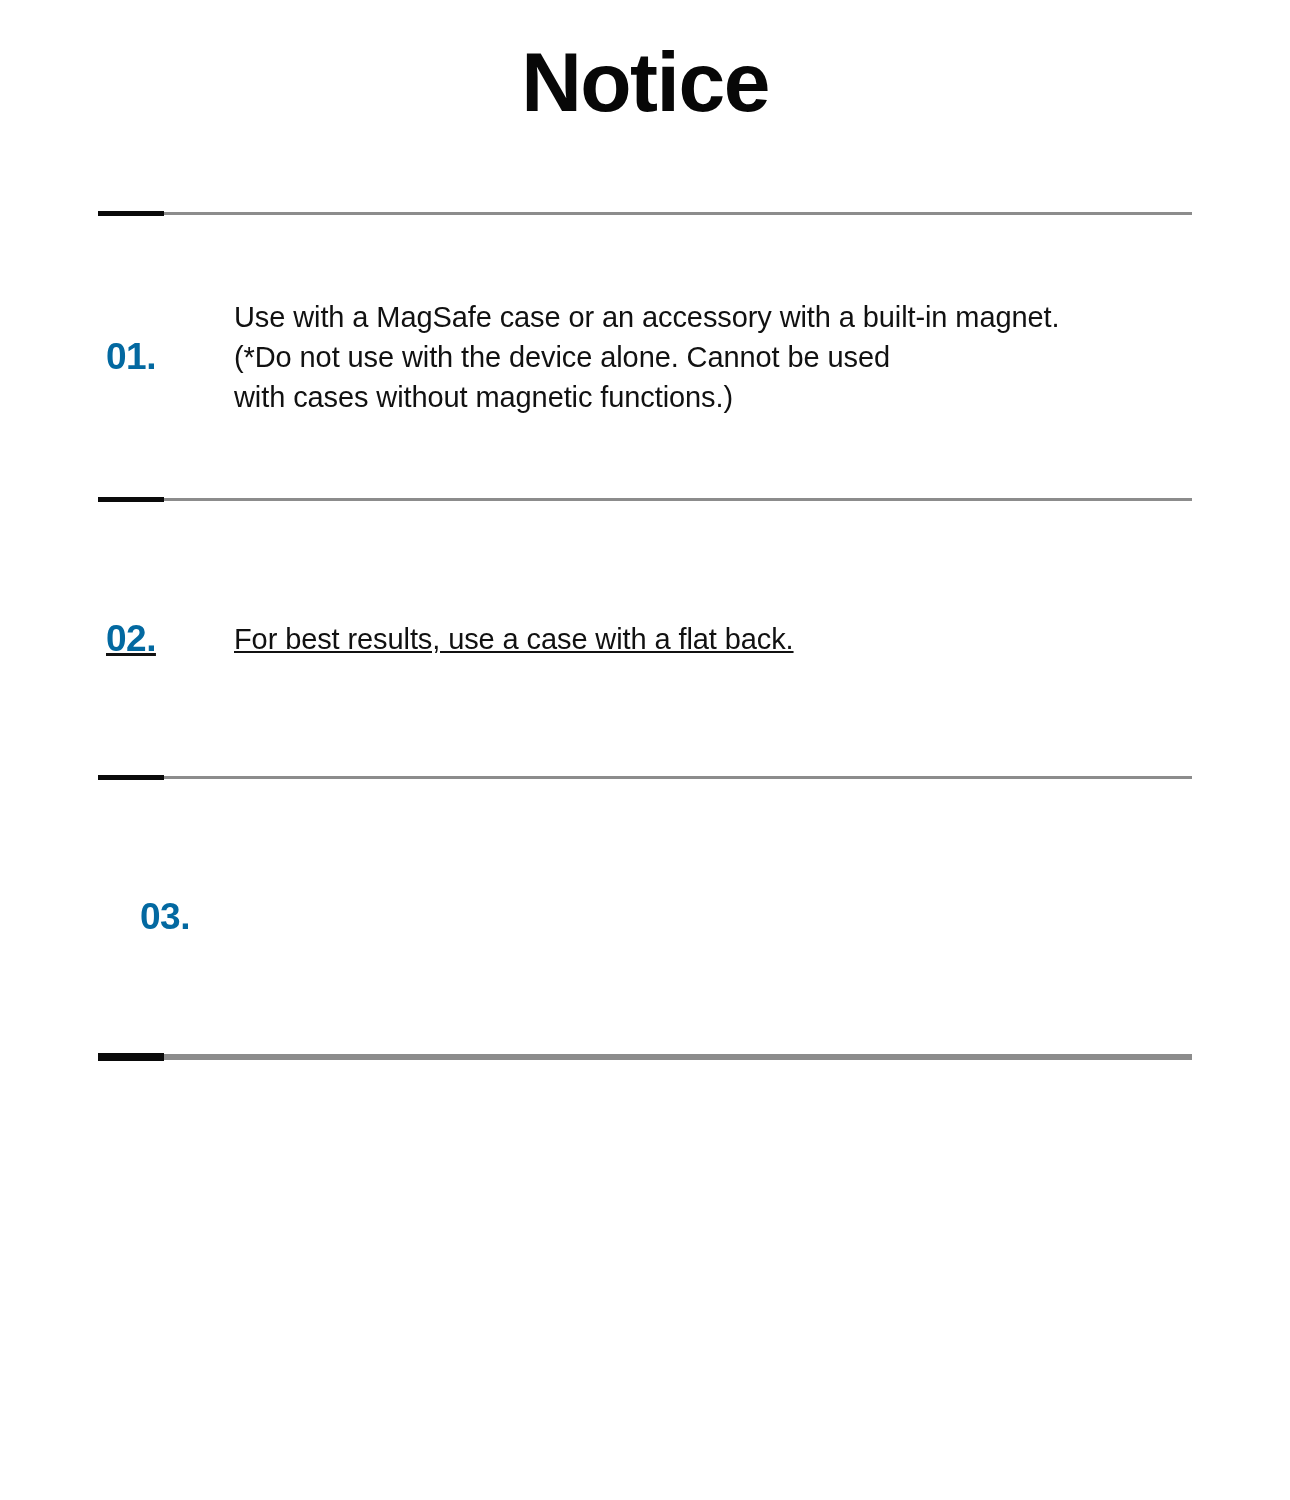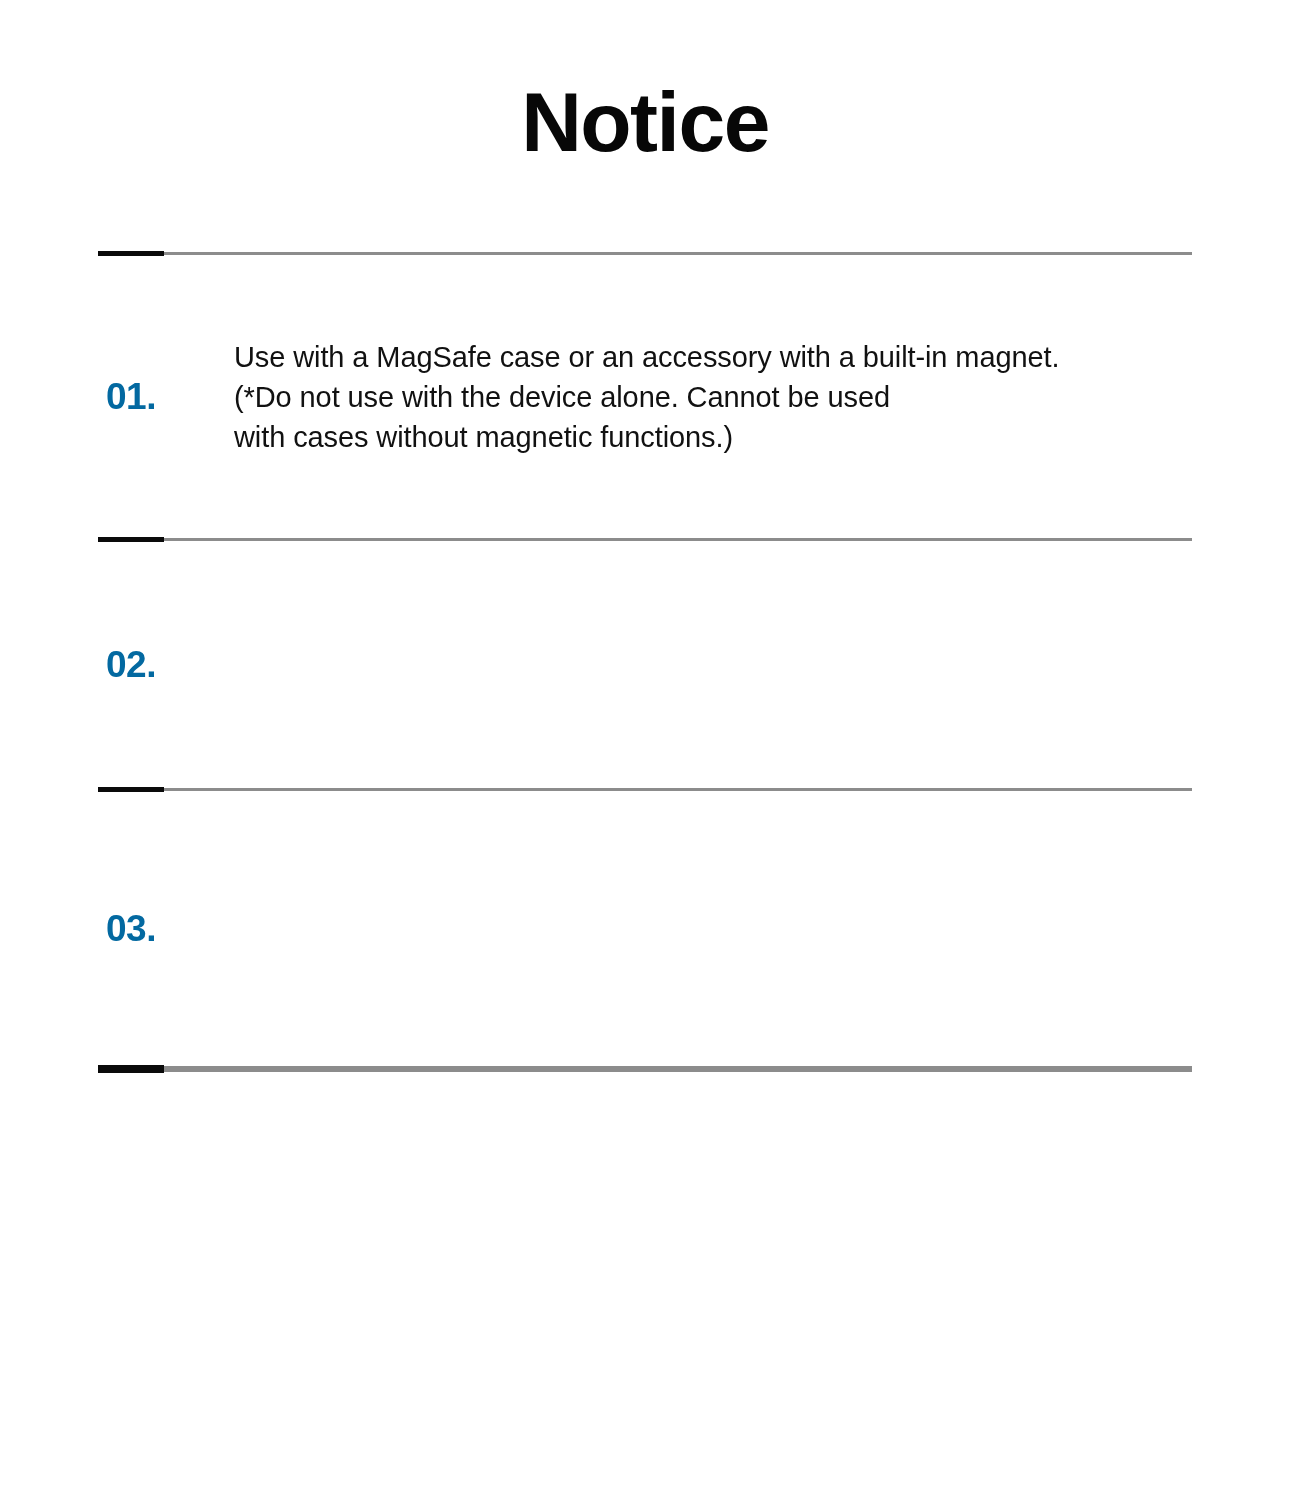--- a/index.html
+++ b/index.html
@@ -19,21 +19,21 @@
     width: 1290px;
     height: 1500px;
     box-sizing: border-box;
   }
   .title {
     text-align: center;
     font-size: 84px;
     font-weight: bold;
     letter-spacing: -1.5px;
     line-height: 1;
-    padding-top: 80px;
+    padding-top: 40px;
     color: #070707;
   }
   .list {
     margin-top: 88px;
     padding: 0 98px;
   }
   .divider {
     position: relative;
     height: 3px;
     background: #8c8c8c;
@@ -47,22 +47,22 @@
     width: 66px;
     height: 5px;
     background: #0a0a0a;
   }
   .row {
     display: flex;
     align-items: center;
     box-sizing: border-box;
   }
   .row-1 { height: 283px; }
-  .row-2 { height: 247px; }
-  .row-3 { height: 275px; }
+  .row-2 { height: 275px; text-decoration: underline; }
+  .row-3 { height: 275px; margin-left: 34px; }
   .row-4 { height: 277px; }
 
   .num {
     width: 136px;
     flex: 0 0 136px;
     font-size: 37px;
     font-weight: bold;
     letter-spacing: -0.5px;
     color: #0369a1;
     padding-left: 8px;
@@ -91,20 +91,21 @@
       <div class="num">01.</div>
       <div class="text">Use with a MagSafe case or an accessory with a built-in magnet.
 (*Do not use with the device alone. Cannot be used
 with cases without magnetic functions.)</div>
     </div>
 
     <div class="divider"></div>
 
     <div class="row row-2">
       <div class="num">02.</div>
+      <div class="text">For best results, use a case with a flat back.</div>
     </div>
 
     <div class="divider"></div>
 
     <div class="row row-3">
       <div class="num">03.</div>
     </div>
 
     <div class="divider"></div>
 

